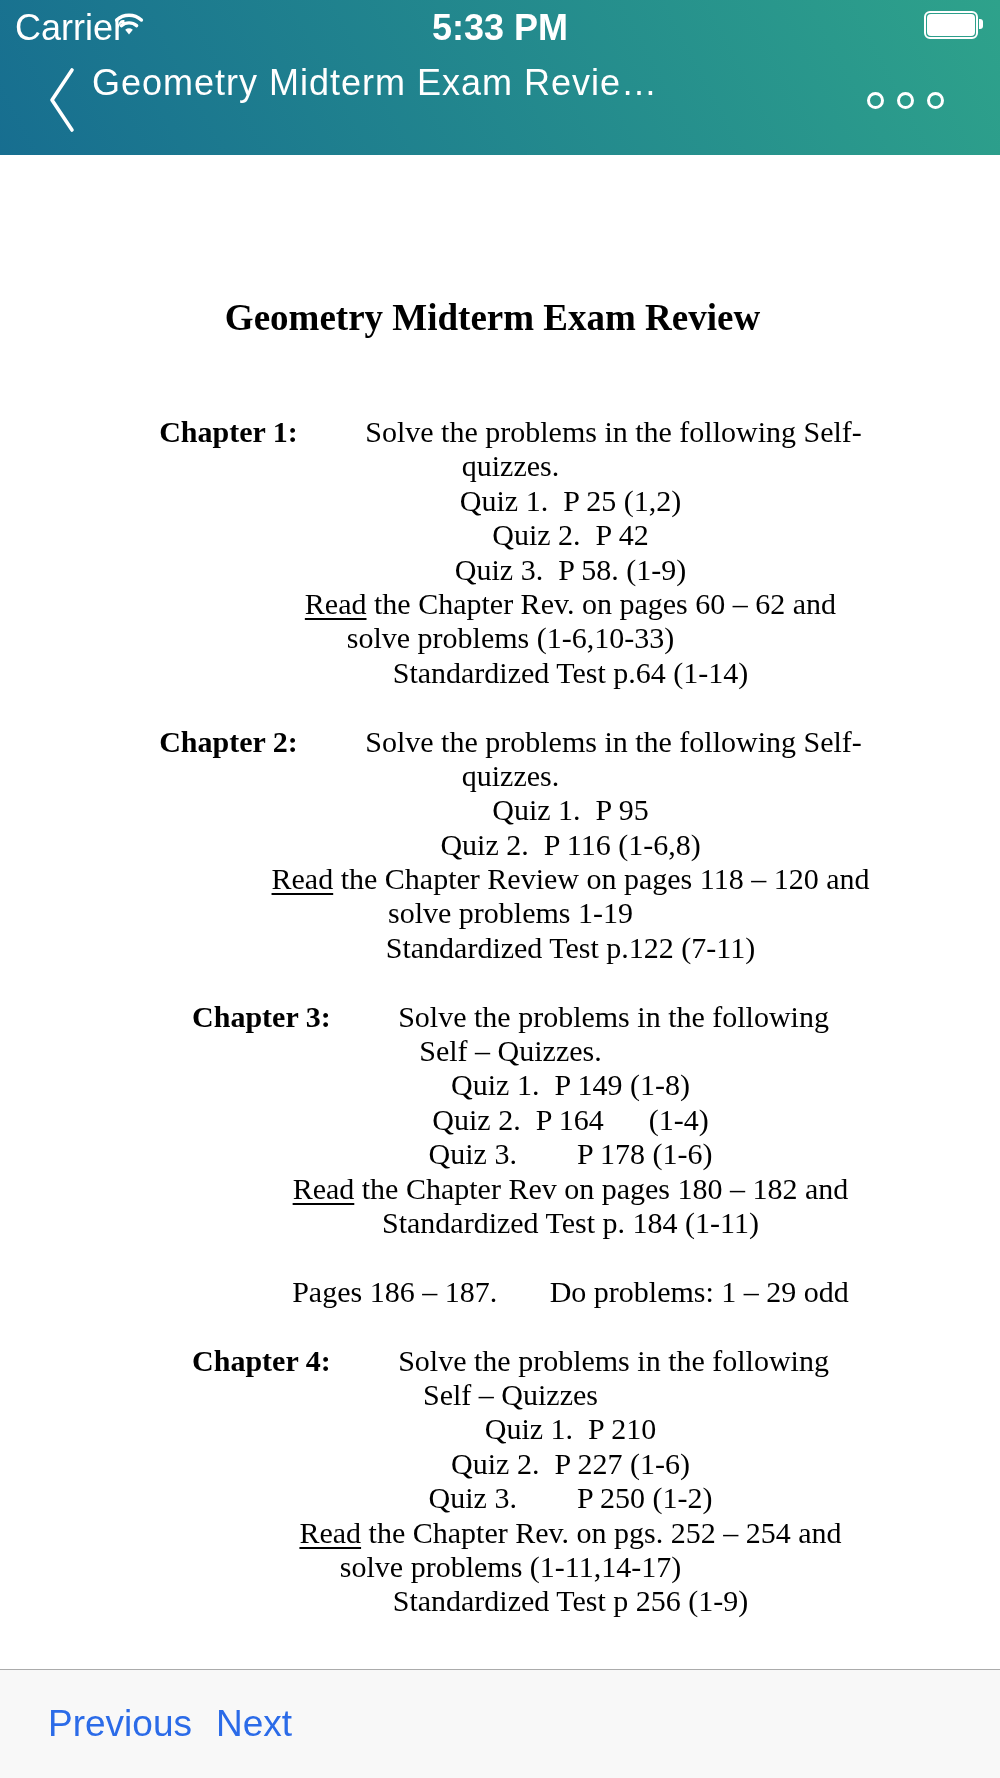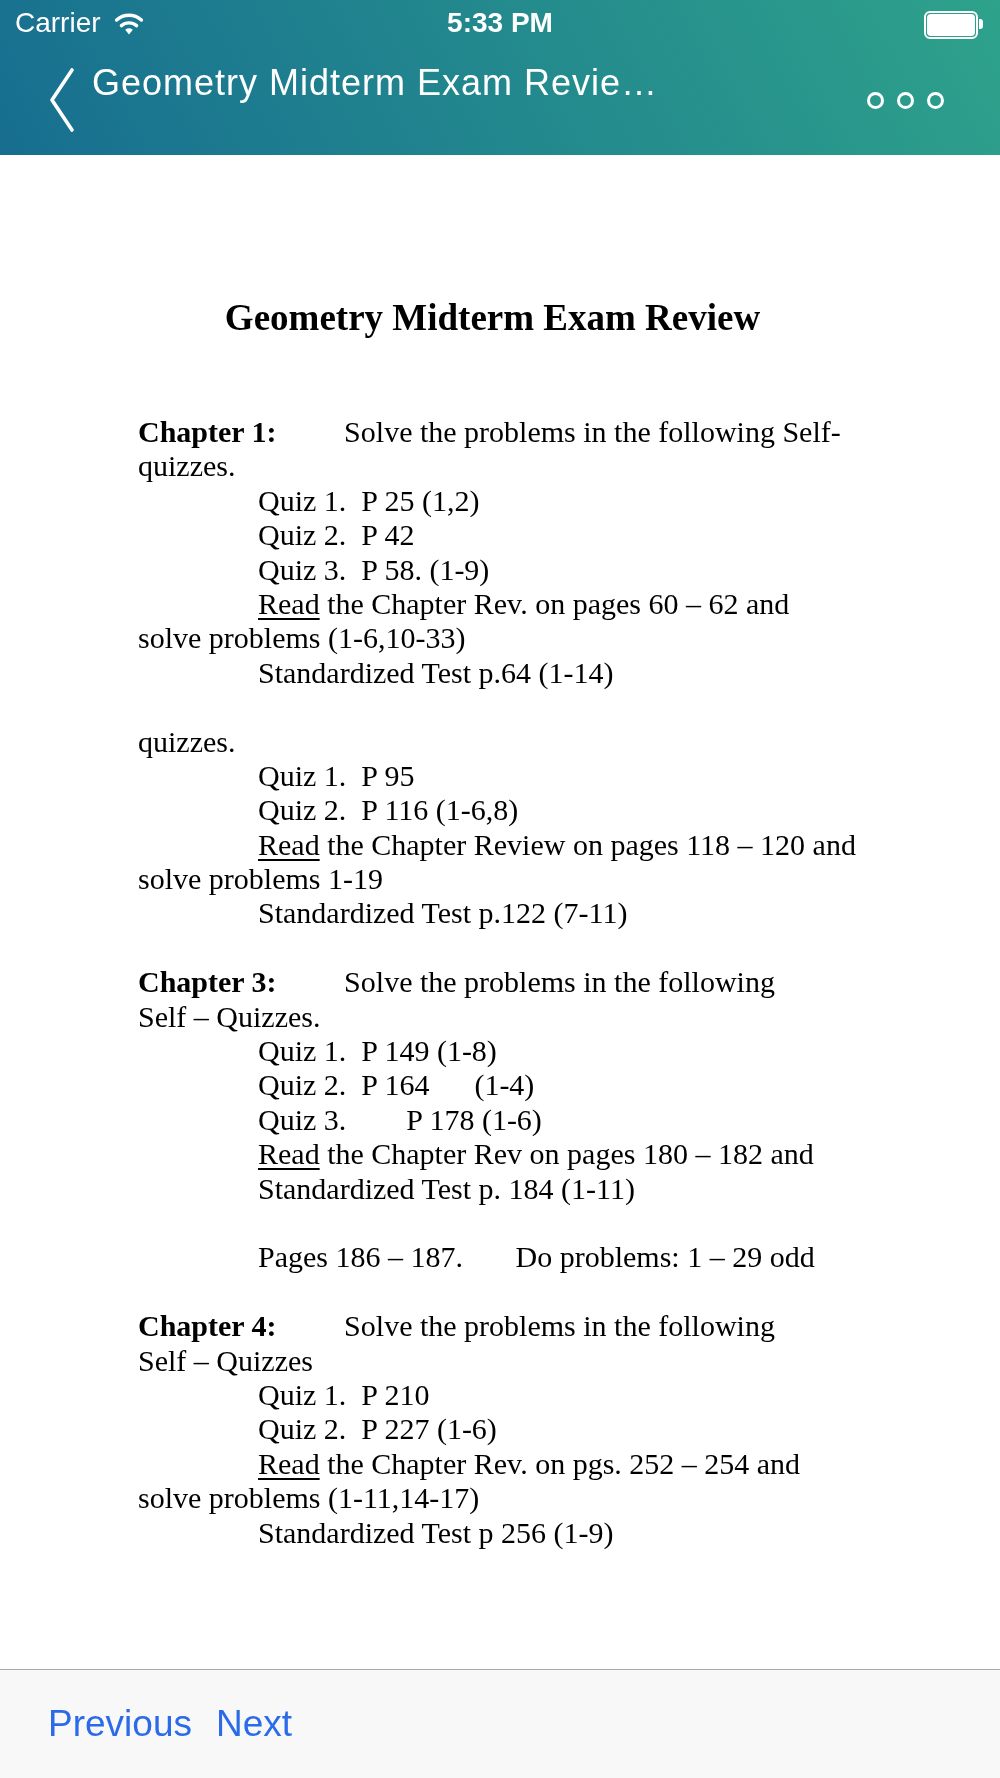--- a/index.html
+++ b/index.html
@@ -2,21 +2,21 @@
 <html style="--hdr-start: #176e90; --hdr-end: #2ea28b; --doc-bg: #ffffff; --doc-text: #000000; --tb-bg: #f8f8f8; --tb-border: #ababab; --link: #2b6be8;"><head>
 <meta charset="utf-8">
 <style>
   html,body{margin:0;padding:0;background:#444;}
   #screen{position:relative;width:1000px;height:1778px;overflow:hidden;background:#fff;
           font-family:"Liberation Sans",sans-serif;}
 
   
   #header{position:absolute;left:0;top:0;width:1000px;height:155px;
           background:linear-gradient(62deg,var(--hdr-start) 0%,var(--hdr-end) 100%);}
-  .status-text{position:absolute;color:#fff;font-size:28px;top:7px;}
+  .status-text{position:absolute;color:#fff;font-size:36px;top:7px;}
   #carrier{left:15px;font-weight:400;}
   #clock{left:0;width:1000px;text-align:center;font-weight:600;}
   #wifi{position:absolute;left:112px;top:11px;}
   #battery{position:absolute;right:22px;top:11px;width:50px;height:24px;
            border:2px solid #fff;border-radius:6px;}
   #battery .fill{position:absolute;left:1px;top:1px;right:1px;bottom:1px;
                  background:#fff;border-radius:4px;}
   #battery .nub{position:absolute;right:-7px;top:6px;width:4px;height:10px;
                 background:#fff;border-radius:0 3px 3px 0;}
 
@@ -27,21 +27,21 @@
   #more-btn{position:absolute;right:56px;top:92px;display:flex;gap:13px;cursor:pointer;}
   #more-btn .ring{width:11px;height:11px;border:3px solid #fff;border-radius:50%;}
 
   
   #doc{position:absolute;left:0;top:155px;width:1000px;height:1514px;
        background:var(--doc-bg);overflow:hidden;color:var(--doc-text);}
   #doc-inner{margin-left:138px;width:745px;padding-top:140px;
              font-family:"Liberation Serif",serif;}
   #doc-title{font-size:37px;font-weight:bold;line-height:46px;text-align:center;
              margin-right:36px;margin-bottom:74px;white-space:nowrap;}
-  .dl{height:34.4px;line-height:34.4px;font-size:30px;white-space:pre;}
+  .dl{height:34.4px;line-height:34.4px;font-size:30px;white-space:pre;text-align:center;}
   .dl.ind1{padding-left:120px;}
   .dl .b{font-weight:bold;}
   .dl .u{text-decoration:underline;text-decoration-thickness:2px;text-underline-offset:4px;}
 
   
   #toolbar{position:absolute;left:0;top:1669px;width:1000px;height:109px;
            background:var(--tb-bg);border-top:1px solid var(--tb-border);
            box-sizing:border-box;display:flex;align-items:center;}
   .tb-link{color:var(--link);font-size:37px;text-decoration:none;cursor:pointer;}
   #prev-link{margin-left:48px;}
@@ -86,20 +86,21 @@
       <div id="doc-lines">
           <div class="dl"><span class="b">Chapter 1:</span><span>         Solve the problems in the following Self-</span></div>
           <div class="dl"><span>quizzes.</span></div>
           <div class="dl ind1"><span>Quiz 1.  P 25 (1,2)</span></div>
           <div class="dl ind1"><span>Quiz 2.  P 42</span></div>
           <div class="dl ind1"><span>Quiz 3.  P 58. (1-9)</span></div>
           <div class="dl ind1"><span class="u">Read</span><span> the Chapter Rev. on pages 60 – 62 and</span></div>
           <div class="dl"><span>solve problems (1-6,10-33)</span></div>
           <div class="dl ind1"><span>Standardized Test p.64 (1-14)</span></div>
           <div class="dl"></div>
+          <div class="dl"><span class="b">Chapter 2:</span><span>         Solve the problems in the following Self-</span></div>
           <div class="dl"><span>quizzes.</span></div>
           <div class="dl ind1"><span>Quiz 1.  P 95</span></div>
           <div class="dl ind1"><span>Quiz 2.  P 116 (1-6,8)</span></div>
           <div class="dl ind1"><span class="u">Read</span><span> the Chapter Review on pages 118 – 120 and</span></div>
           <div class="dl"><span>solve problems 1-19</span></div>
           <div class="dl ind1"><span>Standardized Test p.122 (7-11)</span></div>
           <div class="dl"></div>
           <div class="dl"><span class="b">Chapter 3:</span><span>         Solve the problems in the following</span></div>
           <div class="dl"><span>Self – Quizzes.</span></div>
           <div class="dl ind1"><span>Quiz 1.  P 149 (1-8)</span></div>
@@ -107,20 +108,21 @@
           <div class="dl ind1"><span>Quiz 3.        P 178 (1-6)</span></div>
           <div class="dl ind1"><span class="u">Read</span><span> the Chapter Rev on pages 180 – 182 and</span></div>
           <div class="dl ind1"><span>Standardized Test p. 184 (1-11)</span></div>
           <div class="dl"></div>
           <div class="dl ind1"><span>Pages 186 – 187.       Do problems: 1 – 29 odd</span></div>
           <div class="dl"></div>
           <div class="dl"><span class="b">Chapter 4:</span><span>         Solve the problems in the following</span></div>
           <div class="dl"><span>Self – Quizzes</span></div>
           <div class="dl ind1"><span>Quiz 1.  P 210</span></div>
           <div class="dl ind1"><span>Quiz 2.  P 227 (1-6)</span></div>
+          <div class="dl ind1"><span>Quiz 3.        P 250 (1-2)</span></div>
           <div class="dl ind1"><span class="u">Read</span><span> the Chapter Rev. on pgs. 252 – 254 and</span></div>
           <div class="dl"><span>solve problems (1-11,14-17)</span></div>
           <div class="dl ind1"><span>Standardized Test p 256 (1-9)</span></div>
         </div>
     </div>
   </div>
 
   <div id="toolbar">
     <a id="prev-link" class="tb-link">Previous</a>
     <a id="next-link" class="tb-link">Next</a>

